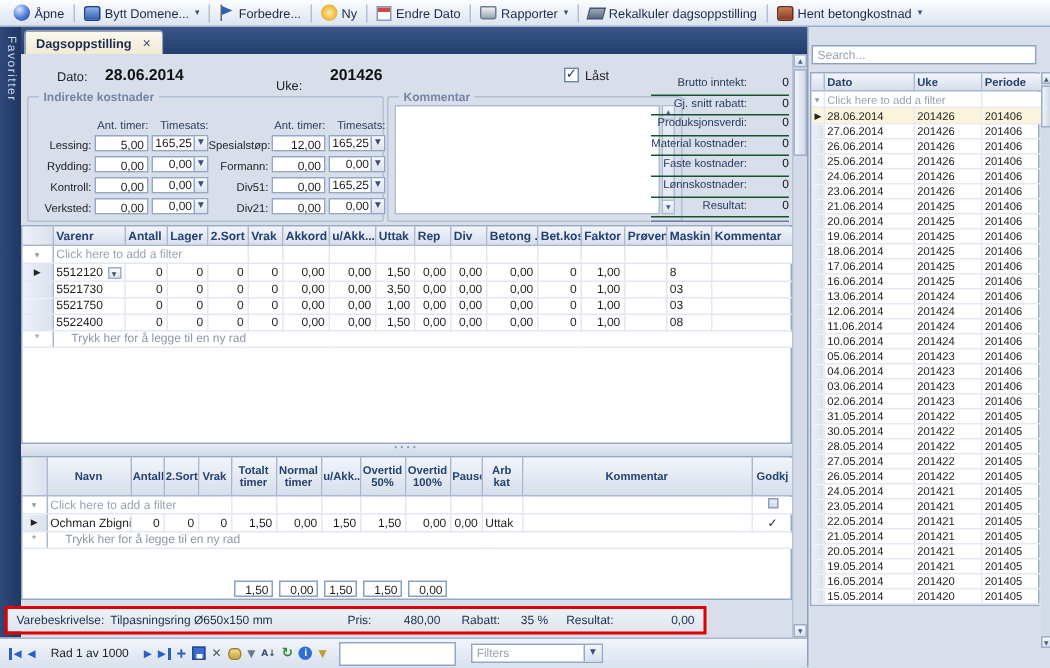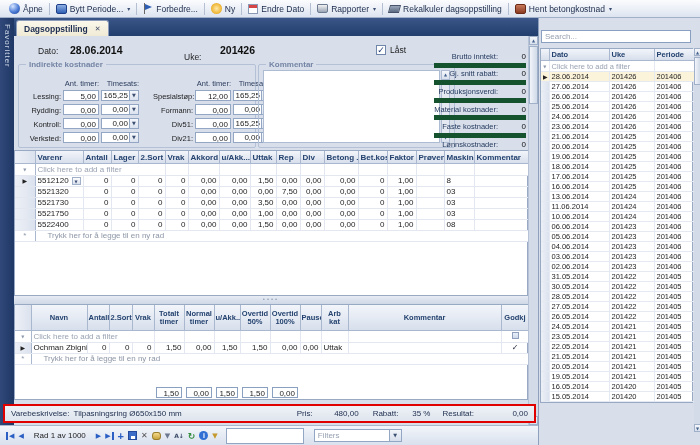--- a/index.html
+++ b/index.html
@@ -37,42 +37,42 @@
   
   #main{left:14px;top:36px;width:514px;height:389px;background:#d8dfeb;}
   .lbl{color:#222;font-size:8.5px;}
   .bigval{font-weight:bold;font-size:10.5px;color:#101010;}
   #lockwrap{display:flex;align-items:center;gap:4px;}
   .chk{width:10px;height:10px;border:1px solid #6f86aa;background:#fff;display:inline-flex;align-items:center;justify-content:center;
        font-size:9px;line-height:9px;color:#1f3c76;box-sizing:border-box;}
 
   .gbox{position:absolute;border:1px solid #b3c0d6;border-radius:2px;box-sizing:border-box;}
   .gtitle{position:absolute;top:-5px;left:7px;background:#d8dfeb;padding:0 3px;color:#7484a4;font-weight:bold;font-size:8px;}
-  .indcols{display:flex;padding:14px 2px 0 2px;gap:16px;}
+  .indcols{display:flex;padding:14px 2px 0 2px;gap:2px;}
   .indcol{width:50%;}
   .fhead{display:flex;gap:2px;margin-bottom:2px;}
   .fhead span{font-size:7.5px;color:#2c3c5c;text-align:right;}
   .fh-sp{width:40px;flex:none;} .fh-h{width:36px;flex:none;} .fh-r{width:38px;flex:none;}
   .frow{display:flex;gap:2px;align-items:flex-end;margin-bottom:3px;}
   .flabel{width:40px;flex:none;text-align:right;font-size:7.5px;color:#222;}
   .numbox{width:36px;flex:none;background:#fff;border:1px solid #93a7c4;height:11px;line-height:11px;text-align:right;
           padding:0 2px;font-size:8px;box-sizing:border-box;}
   .combo{width:38px;flex:none;display:flex;background:#fff;border:1px solid #93a7c4;height:11px;box-sizing:border-box;}
   .combo .cval{flex:1;text-align:right;font-size:8px;line-height:9px;padding-right:1px;}
   .combo .arr{width:8px;flex:none;background:linear-gradient(#f4f7fb,#dce3ef);border-left:1px solid #93a7c4;
               font-size:5px;line-height:9px;text-align:center;color:#3c4f73;}
 
   #commentinner{position:absolute;left:4px;top:5px;right:14px;bottom:4px;background:#fff;border:1px solid #aebcd3;}
   .mini-sb{position:absolute;right:4px;top:5px;bottom:4px;width:9px;background:#e4e9f2;border:1px solid #aebcd3;box-sizing:border-box;}
   .mini-sb .sbtn{height:8px;background:linear-gradient(#f6f8fb,#d9e1ed);border-bottom:1px solid #aebcd3;text-align:center;
                  font-size:4px;line-height:8px;color:#44618e;}
   .mini-sb .sbtn.bot{position:absolute;bottom:0;left:0;right:0;border-top:1px solid #aebcd3;border-bottom:none;}
 
   #totals{left:420px;top:14px;width:92px;position:absolute;}
-  .trow{display:flex;align-items:center;height:12.6px;border-bottom:5px solid #14532d;}
+  .trow{display:flex;align-items:flex-start;height:12.6px;border-bottom:1px solid #14532d;}
   .trow .tlab{flex:1;text-align:right;font-size:7.5px;color:#253a5e;padding-right:6px;}
   .trow .tval{width:22px;text-align:right;font-size:8px;color:#101010;}
   #totals .dbl{height:2px;border-top:1px solid #6d7f9f;border-bottom:1px solid #6d7f9f;margin-top:2px;}
 
   
   .gridwrap{position:absolute;background:#fff;border:1px solid #98a9c4;box-sizing:border-box;}
   .g-table{border-collapse:collapse;table-layout:fixed;width:512px;font-size:8px;}
   .g-table th{background:linear-gradient(#f2f5fa,#d7dfec);border-right:1px solid #aab8cf;border-bottom:1px solid #aab8cf;
               color:#24426f;font-weight:bold;height:12px;padding:0 2px;text-align:left;overflow:hidden;white-space:nowrap;}
   .g-table td{border-right:1px solid #e2e7f0;border-bottom:1px solid #e2e7f0;height:10px;line-height:10px;
@@ -96,21 +96,21 @@
   .totbox{display:block;background:#fff;border:1px solid #8aa0c0;height:11px;line-height:11px;text-align:right;
           padding-right:2px;font-size:8px;box-sizing:border-box;}
 
   
   #mainScroll{left:528px;top:36px;width:10px;height:389px;background:#d3dbe9;border-left:1px solid #b6c2d6;box-sizing:border-box;}
   .sb-btn{position:absolute;left:0;width:9px;height:9px;background:linear-gradient(#f6f8fb,#d9e1ed);border:1px solid #9fb0c8;
           box-sizing:border-box;font-size:4px;text-align:center;line-height:8px;color:#44618e;}
   .sb-thumb{position:absolute;left:0;width:9px;background:linear-gradient(90deg,#f2f5fa,#cfd9e8);border:1px solid #9fb0c8;box-sizing:border-box;}
 
   
-  #redbar{left:3px;top:404px;width:533px;height:19px;border:2px solid #e00000;background:linear-gradient(#eef2f7,#dfe5ee);
+  #redbar{left:3px;top:404px;width:468px;height:19px;border:2px solid #e00000;background:linear-gradient(#eef2f7,#dfe5ee);
           box-sizing:border-box;display:flex;align-items:center;padding:0 6px;font-size:8px;color:#1c2c4c;}
   #redbar .ib-val{text-align:right;}
 
   
   #navigator{left:0;top:425px;width:538px;height:20px;background:linear-gradient(#f2f5fa,#d9e1ee);border-top:1px solid #aab8cd;
              display:flex;align-items:center;gap:4px;padding-left:6px;box-sizing:border-box;}
   .nbtn{color:#2b5fc4;font-size:7px;cursor:default;}
   .nbar-l{border-left:2px solid #2b5fc4;padding-left:1px;}
   .nbar-r{border-right:2px solid #2b5fc4;padding-right:1px;}
   #recordlbl{color:#222;font-size:8px;margin:0 6px;}
@@ -150,21 +150,21 @@
 <body>
 
 <div id="toolbar" class="abs">
     <span class="tb-item">
       <span class="ticon open-icon"></span>
       <span class="tlbl">Åpne</span>
     </span>
     <span class="tb-sep"></span>
     <span class="tb-item">
       <span class="ticon domain-icon"></span>
-      <span class="tlbl">Bytt Periode...</span>
+      <span class="tlbl">Bytt Domene...</span>
       <span class="tb-arrow glyph">▾</span>
     </span>
     <span class="tb-sep"></span>
     <span class="tb-item">
       <span class="ticon flag-icon"></span>
       <span class="tlbl">Forbedre...</span>
     </span>
     <span class="tb-sep"></span>
     <span class="tb-item">
       <span class="ticon new-icon"></span>
@@ -420,39 +420,20 @@
             <td class="r">0,00</td>
             <td class="r">0,00</td>
             <td class="r">0</td>
             <td class="r">1,00</td>
             <td class="r"></td>
             <td>8</td>
             <td></td>
           </tr>
           <tr class="grow">
             <td class="ind"></td>
-            <td>5521320</td>
-            <td class="r">0</td>
-            <td class="r">0</td>
-            <td class="r">0</td>
-            <td class="r">0</td>
-            <td class="r">0,00</td>
-            <td class="r">0,00</td>
-            <td class="r">0,00</td>
-            <td class="r">7,50</td>
-            <td class="r">0,00</td>
-            <td class="r">0,00</td>
-            <td class="r">0</td>
-            <td class="r">1,00</td>
-            <td class="r"></td>
-            <td>03</td>
-            <td></td>
-          </tr>
-          <tr class="grow">
-            <td class="ind"></td>
             <td>5521730</td>
             <td class="r">0</td>
             <td class="r">0</td>
             <td class="r">0</td>
             <td class="r">0</td>
             <td class="r">0,00</td>
             <td class="r">0,00</td>
             <td class="r">3,50</td>
             <td class="r">0,00</td>
             <td class="r">0,00</td>
@@ -768,34 +749,34 @@
             <td>201406</td>
           </tr>
           <tr class="drow">
             <td class="ind"></td>
             <td>13.06.2014</td>
             <td>201424</td>
             <td>201406</td>
           </tr>
           <tr class="drow">
             <td class="ind"></td>
+            <td>12.06.2014</td>
+            <td>201424</td>
+            <td>201406</td>
+          </tr>
+          <tr class="drow">
+            <td class="ind"></td>
             <td>11.06.2014</td>
             <td>201424</td>
             <td>201406</td>
           </tr>
           <tr class="drow">
             <td class="ind"></td>
             <td>10.06.2014</td>
             <td>201424</td>
-            <td>201406</td>
-          </tr>
-          <tr class="drow">
-            <td class="ind"></td>
-            <td>06.06.2014</td>
-            <td>201423</td>
             <td>201406</td>
           </tr>
           <tr class="drow">
             <td class="ind"></td>
             <td>05.06.2014</td>
             <td>201423</td>
             <td>201406</td>
           </tr>
           <tr class="drow">
             <td class="ind"></td>

